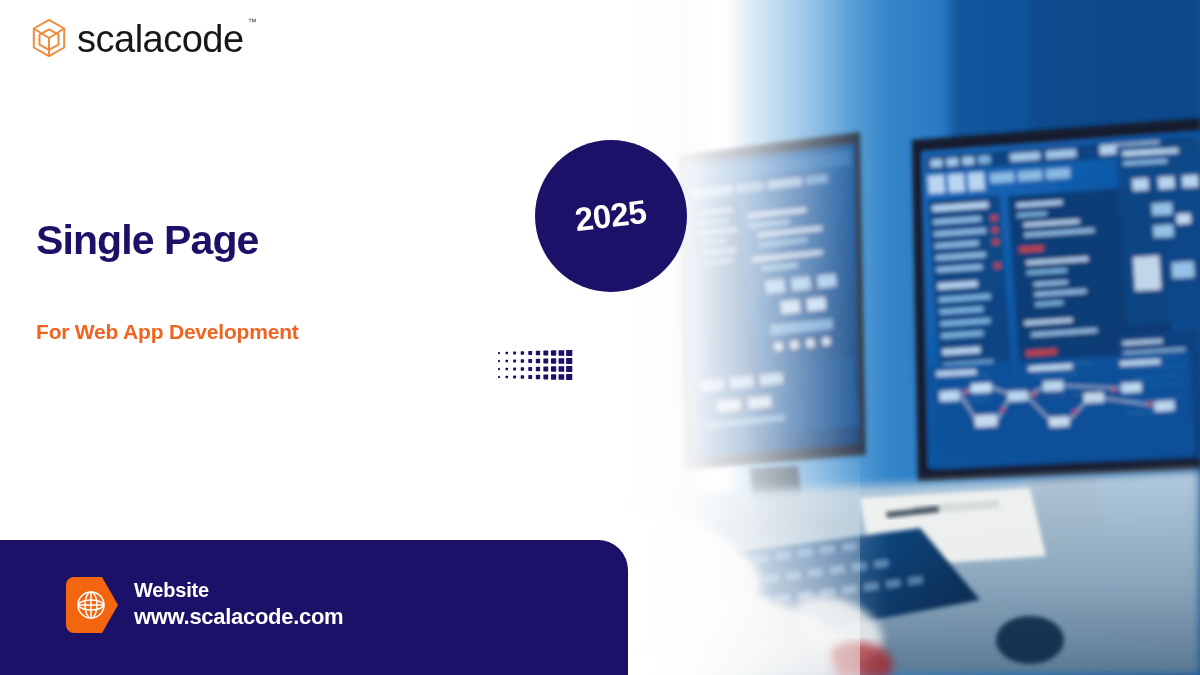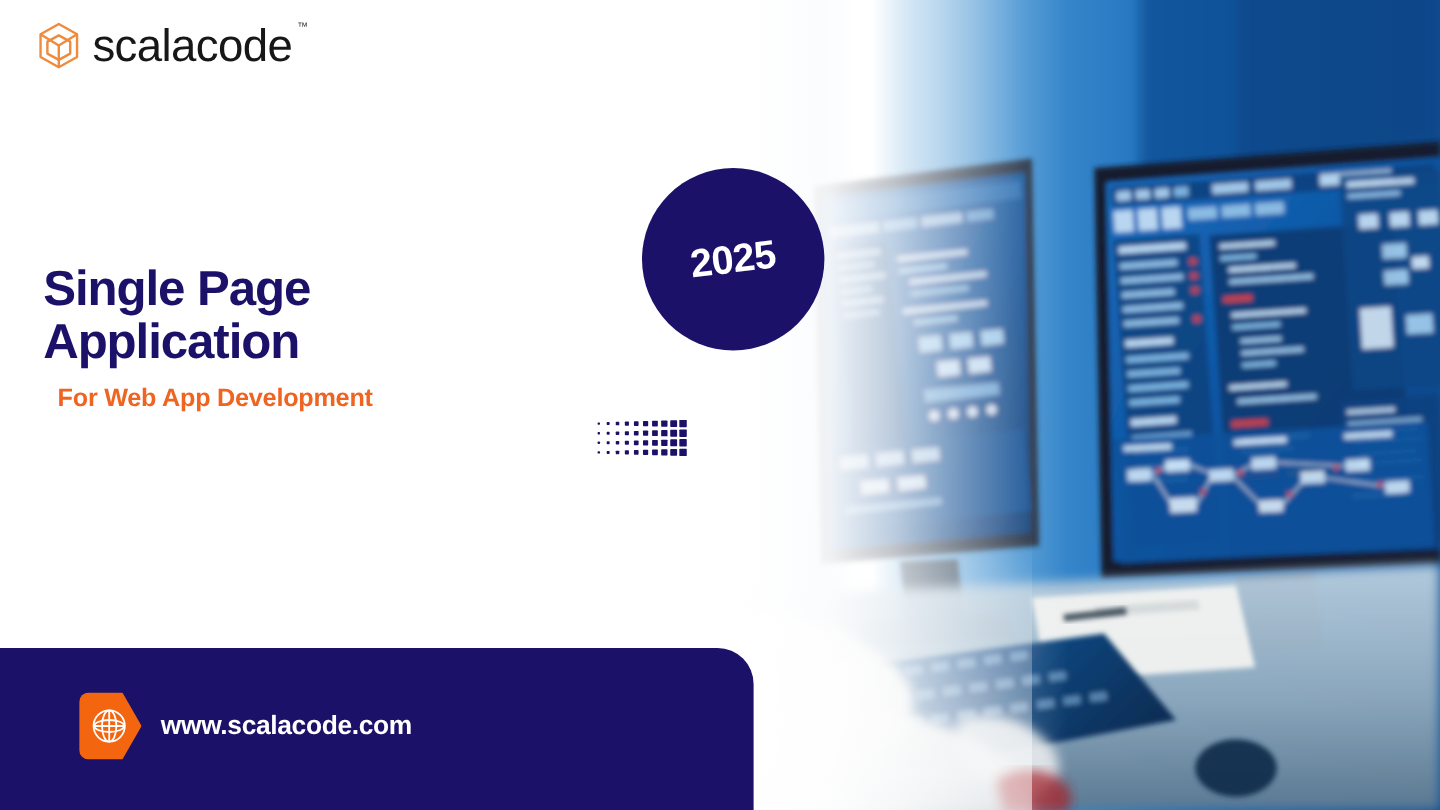--- a/index.html
+++ b/index.html
@@ -63,21 +63,20 @@
     font-weight:bold; letter-spacing:-0.9px;
     color:#1b1168;
     font-family:"Liberation Sans", sans-serif;
   }
   .headline .subtitle {
     margin-top:13px;
     font-size:21px; line-height:1.1;
     font-weight:bold; letter-spacing:-0.2px;
     color:#ef6420;
     font-family:"Liberation Sans", sans-serif;
-    margin-left:12px;
   }
 
   
   .year-badge {
     position:absolute; left:535px; top:140px;
     width:152px; height:152px; border-radius:50%;
     background:#1b1168;
     display:flex; align-items:center; justify-content:center;
   }
   .year-badge .year-text {
@@ -424,21 +423,21 @@
     </svg>
     <div class="logo-text">
       <span>scalacode</span>
       <span class="logo-tm">™</span>
     </div>
   </div>
 
   <div class="headline">
     <h1>
       <span>Single Page</span><br>
-      <span>Application</span><br>
+      <br>
     </h1>
     <div class="subtitle">For Web App Development</div>
   </div>
 
   <div class="year-badge">
     <span class="year-text">2025</span>
   </div>
 
   <div class="dot-grid">
     <svg width="78" height="32" viewBox="0 0 78 32">
@@ -495,18 +494,19 @@
           <g fill="none" stroke="#ffffff" stroke-width="1.5">
             <circle cx="25" cy="28" r="13"></circle>
             <ellipse cx="25" cy="28" rx="6" ry="13"></ellipse>
             <ellipse cx="25" cy="28" rx="12.4" ry="5"></ellipse>
             <line x1="12" y1="28" x2="38" y2="28"></line>
             <line x1="25" y1="15" x2="25" y2="41"></line>
           </g>
         </svg>
       </div>
       <div class="footer-text">
+        <div class="footer-label">Website</div>
         <div class="footer-url">www.scalacode.com</div>
       </div>
     </div>
   </div>
 
 </div>
 
 </body></html>

